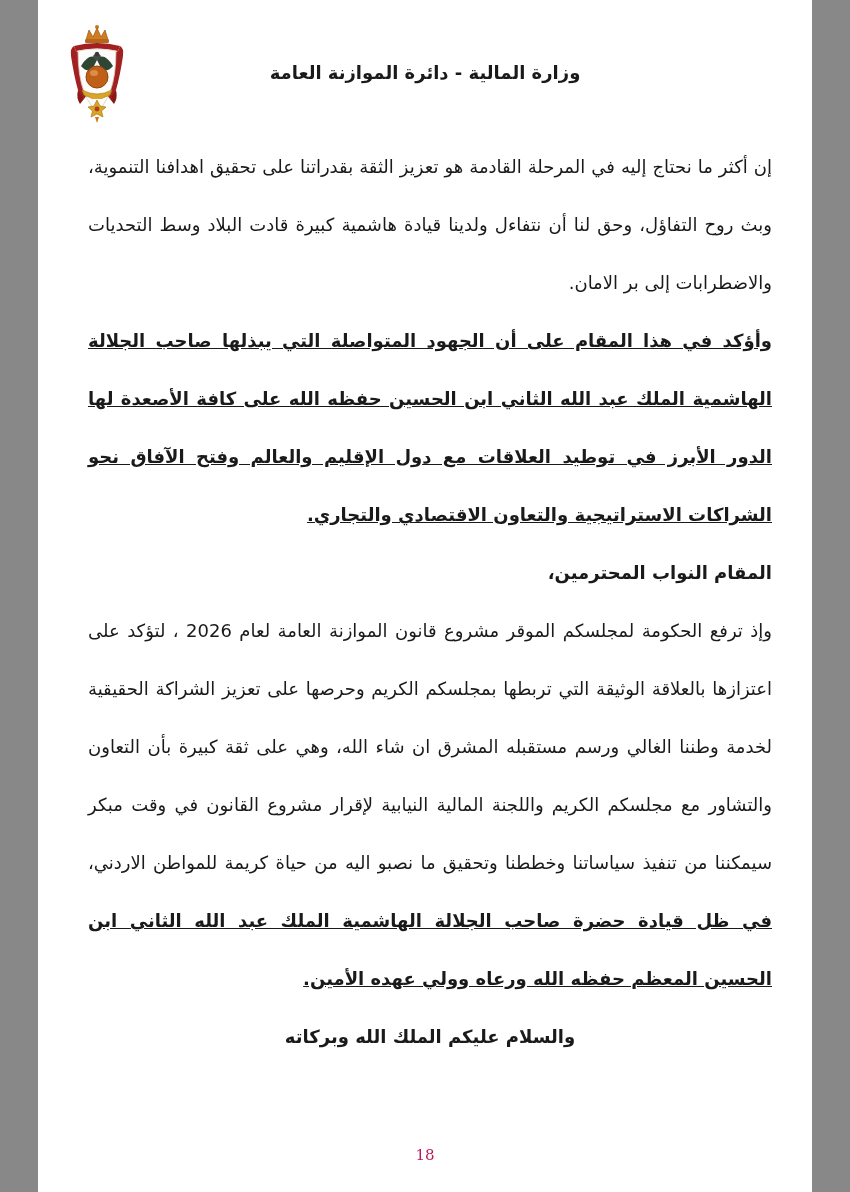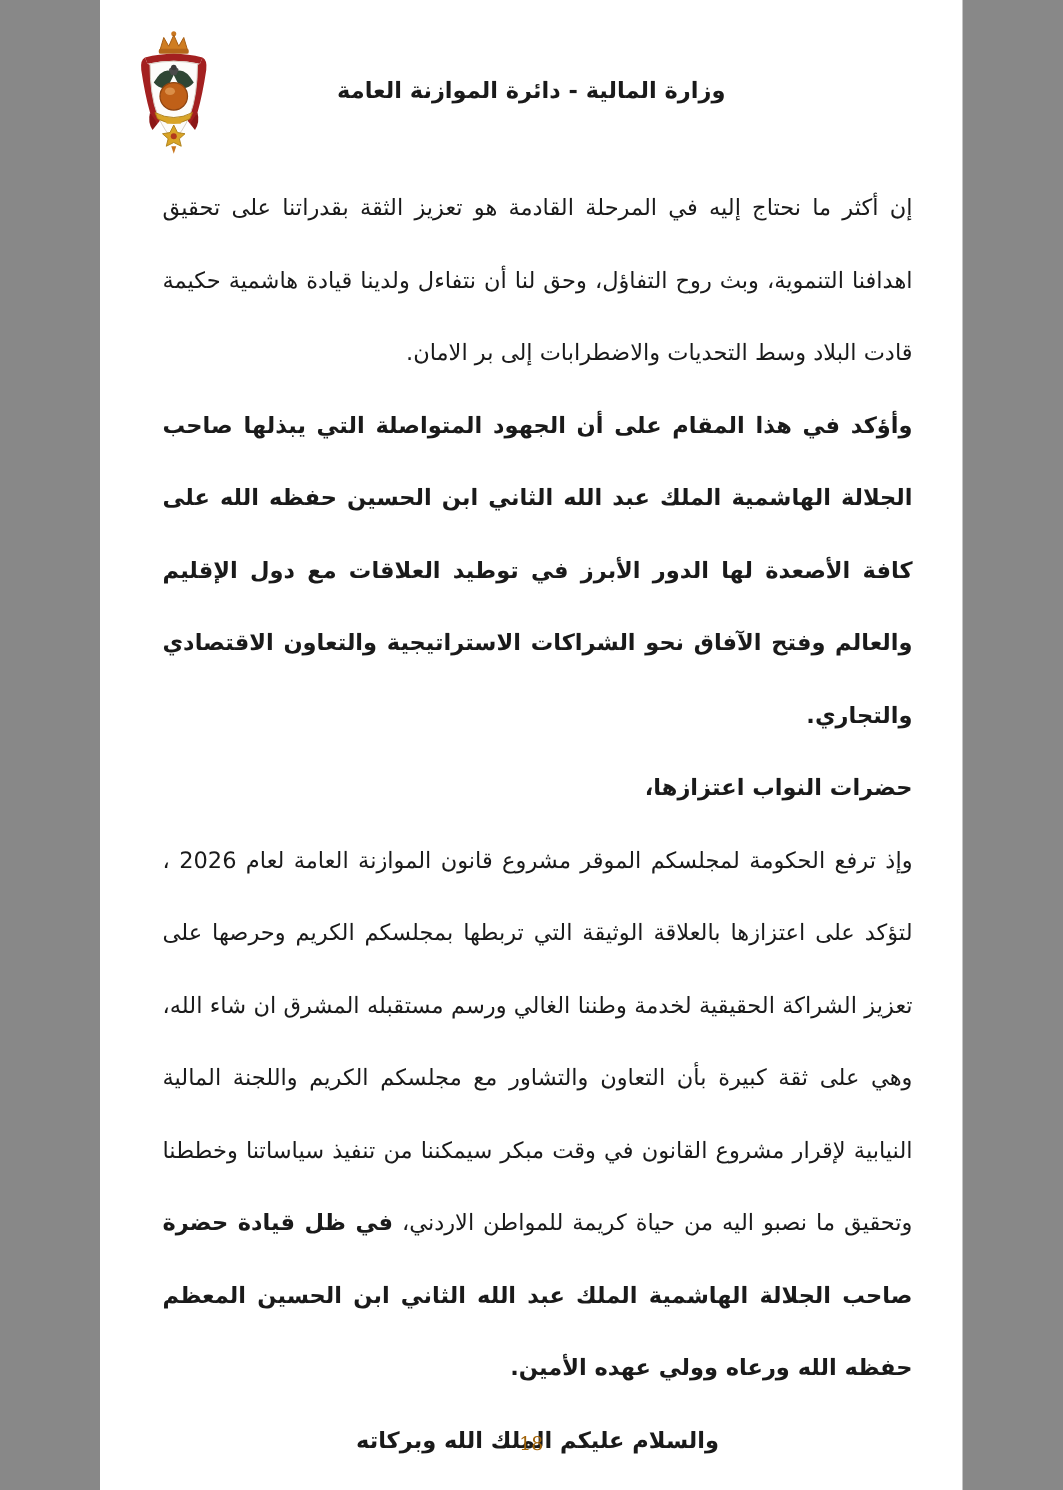--- a/index.html
+++ b/index.html
@@ -1,18 +1,18 @@
 <!DOCTYPE html>
 <html lang="ar" dir="rtl"><head>
 <meta charset="utf-8">
 <style>
   html,body{margin:0;padding:0;background:#888;}
   .page{
     position:relative;
-    width:690px;height:1192px;
+    width:774px;height:1192px;
     margin:0 auto;
     background:#ffffff;
     overflow:hidden;
     font-family:"DejaVu Sans",sans-serif;
     color:#1a1a1a;
     direction:rtl;
   }
   
   .logo{
     position:absolute;
@@ -41,36 +41,36 @@
   
   .content{
     position:absolute;
     top:138px;right:40px;left:50px;
     direction:rtl;
     text-align:justify;
     font-size:18px;
     line-height:58px;
   }
   .content p{margin:0;padding:0;}
-  .bold{font-weight:bold;}
+  .bold{font-weight:bold;text-decoration:underline;}
   .salutation{font-weight:bold;text-align:right;}
   .salutation-2{margin-top:6px;}
   .closing{
     font-weight:bold;
     text-align:center;
     margin-top:6px;
   }
   
   .page-number{
     position:absolute;
     top:1146px;left:0;right:0;
     text-align:center;
     font-family:"DejaVu Serif",serif;
     font-size:15px;
-    color:#a16207;
+    color:#be185d;
     direction:ltr;
   }
 </style>
 </head>
 <body>
 
 <div class="page">
 
   <svg class="logo" viewBox="0 0 66 102" xmlns="http://www.w3.org/2000/svg">
 
@@ -113,26 +113,26 @@
       <path d="M31 93 L33 99 L35 93 Z" fill="#c9761f"></path>
     </g>
   </svg>
 
   <div class="header-title">وزارة المالية - دائرة الموازنة العامة</div>
 
   <div class="rule"></div>
 
   <div class="content">
 
-    <p>إن أكثر ما نحتاج إليه في المرحلة القادمة هو تعزيز الثقة بقدراتنا على تحقيق اهدافنا التنموية، وبث روح التفاؤل، وحق لنا أن نتفاءل ولدينا قيادة هاشمية حكيمة قادت البلاد وسط التحديات والاضطرابات إلى بر الامان.</p>
+    <p>إن أكثر ما نحتاج إليه في المرحلة القادمة هو تعزيز الثقة بقدراتنا على تحقيق اهدافنا التنموية، وبث روح التفاؤل، وحق لنا أن نتفاءل ولدينا قيادة هاشمية كبيرة قادت البلاد وسط التحديات والاضطرابات إلى بر الامان.</p>
 
     <p class="bold">وأؤكد في هذا المقام على أن الجهود المتواصلة التي يبذلها صاحب الجلالة الهاشمية الملك عبد الله الثاني ابن الحسين حفظه الله على كافة الأصعدة لها الدور الأبرز في توطيد العلاقات مع دول الإقليم والعالم وفتح الآفاق نحو الشراكات الاستراتيجية والتعاون الاقتصادي والتجاري.</p>
 
 
-    <p class="salutation salutation-2">حضرات النواب اعتزازها،</p>
+    <p class="salutation salutation-2">المقام النواب المحترمين،</p>
 
     <p><span>وإذ ترفع الحكومة لمجلسكم الموقر مشروع قانون الموازنة العامة لعام 2026 ، لتؤكد على اعتزازها بالعلاقة الوثيقة التي تربطها بمجلسكم الكريم وحرصها على تعزيز الشراكة الحقيقية لخدمة وطننا الغالي ورسم مستقبله المشرق ان شاء الله، وهي على ثقة كبيرة بأن التعاون والتشاور مع مجلسكم الكريم واللجنة المالية النيابية لإقرار مشروع القانون في وقت مبكر سيمكننا من تنفيذ سياساتنا وخططنا وتحقيق ما نصبو اليه من حياة كريمة للمواطن الاردني، </span><span class="bold">في ظل قيادة حضرة صاحب الجلالة الهاشمية الملك عبد الله الثاني ابن الحسين المعظم حفظه الله ورعاه وولي عهده الأمين.</span></p>
 
     <p class="closing">والسلام عليكم الملك الله وبركاته</p>
 
   </div>
 
   <div class="page-number">18</div>
 
 </div>

